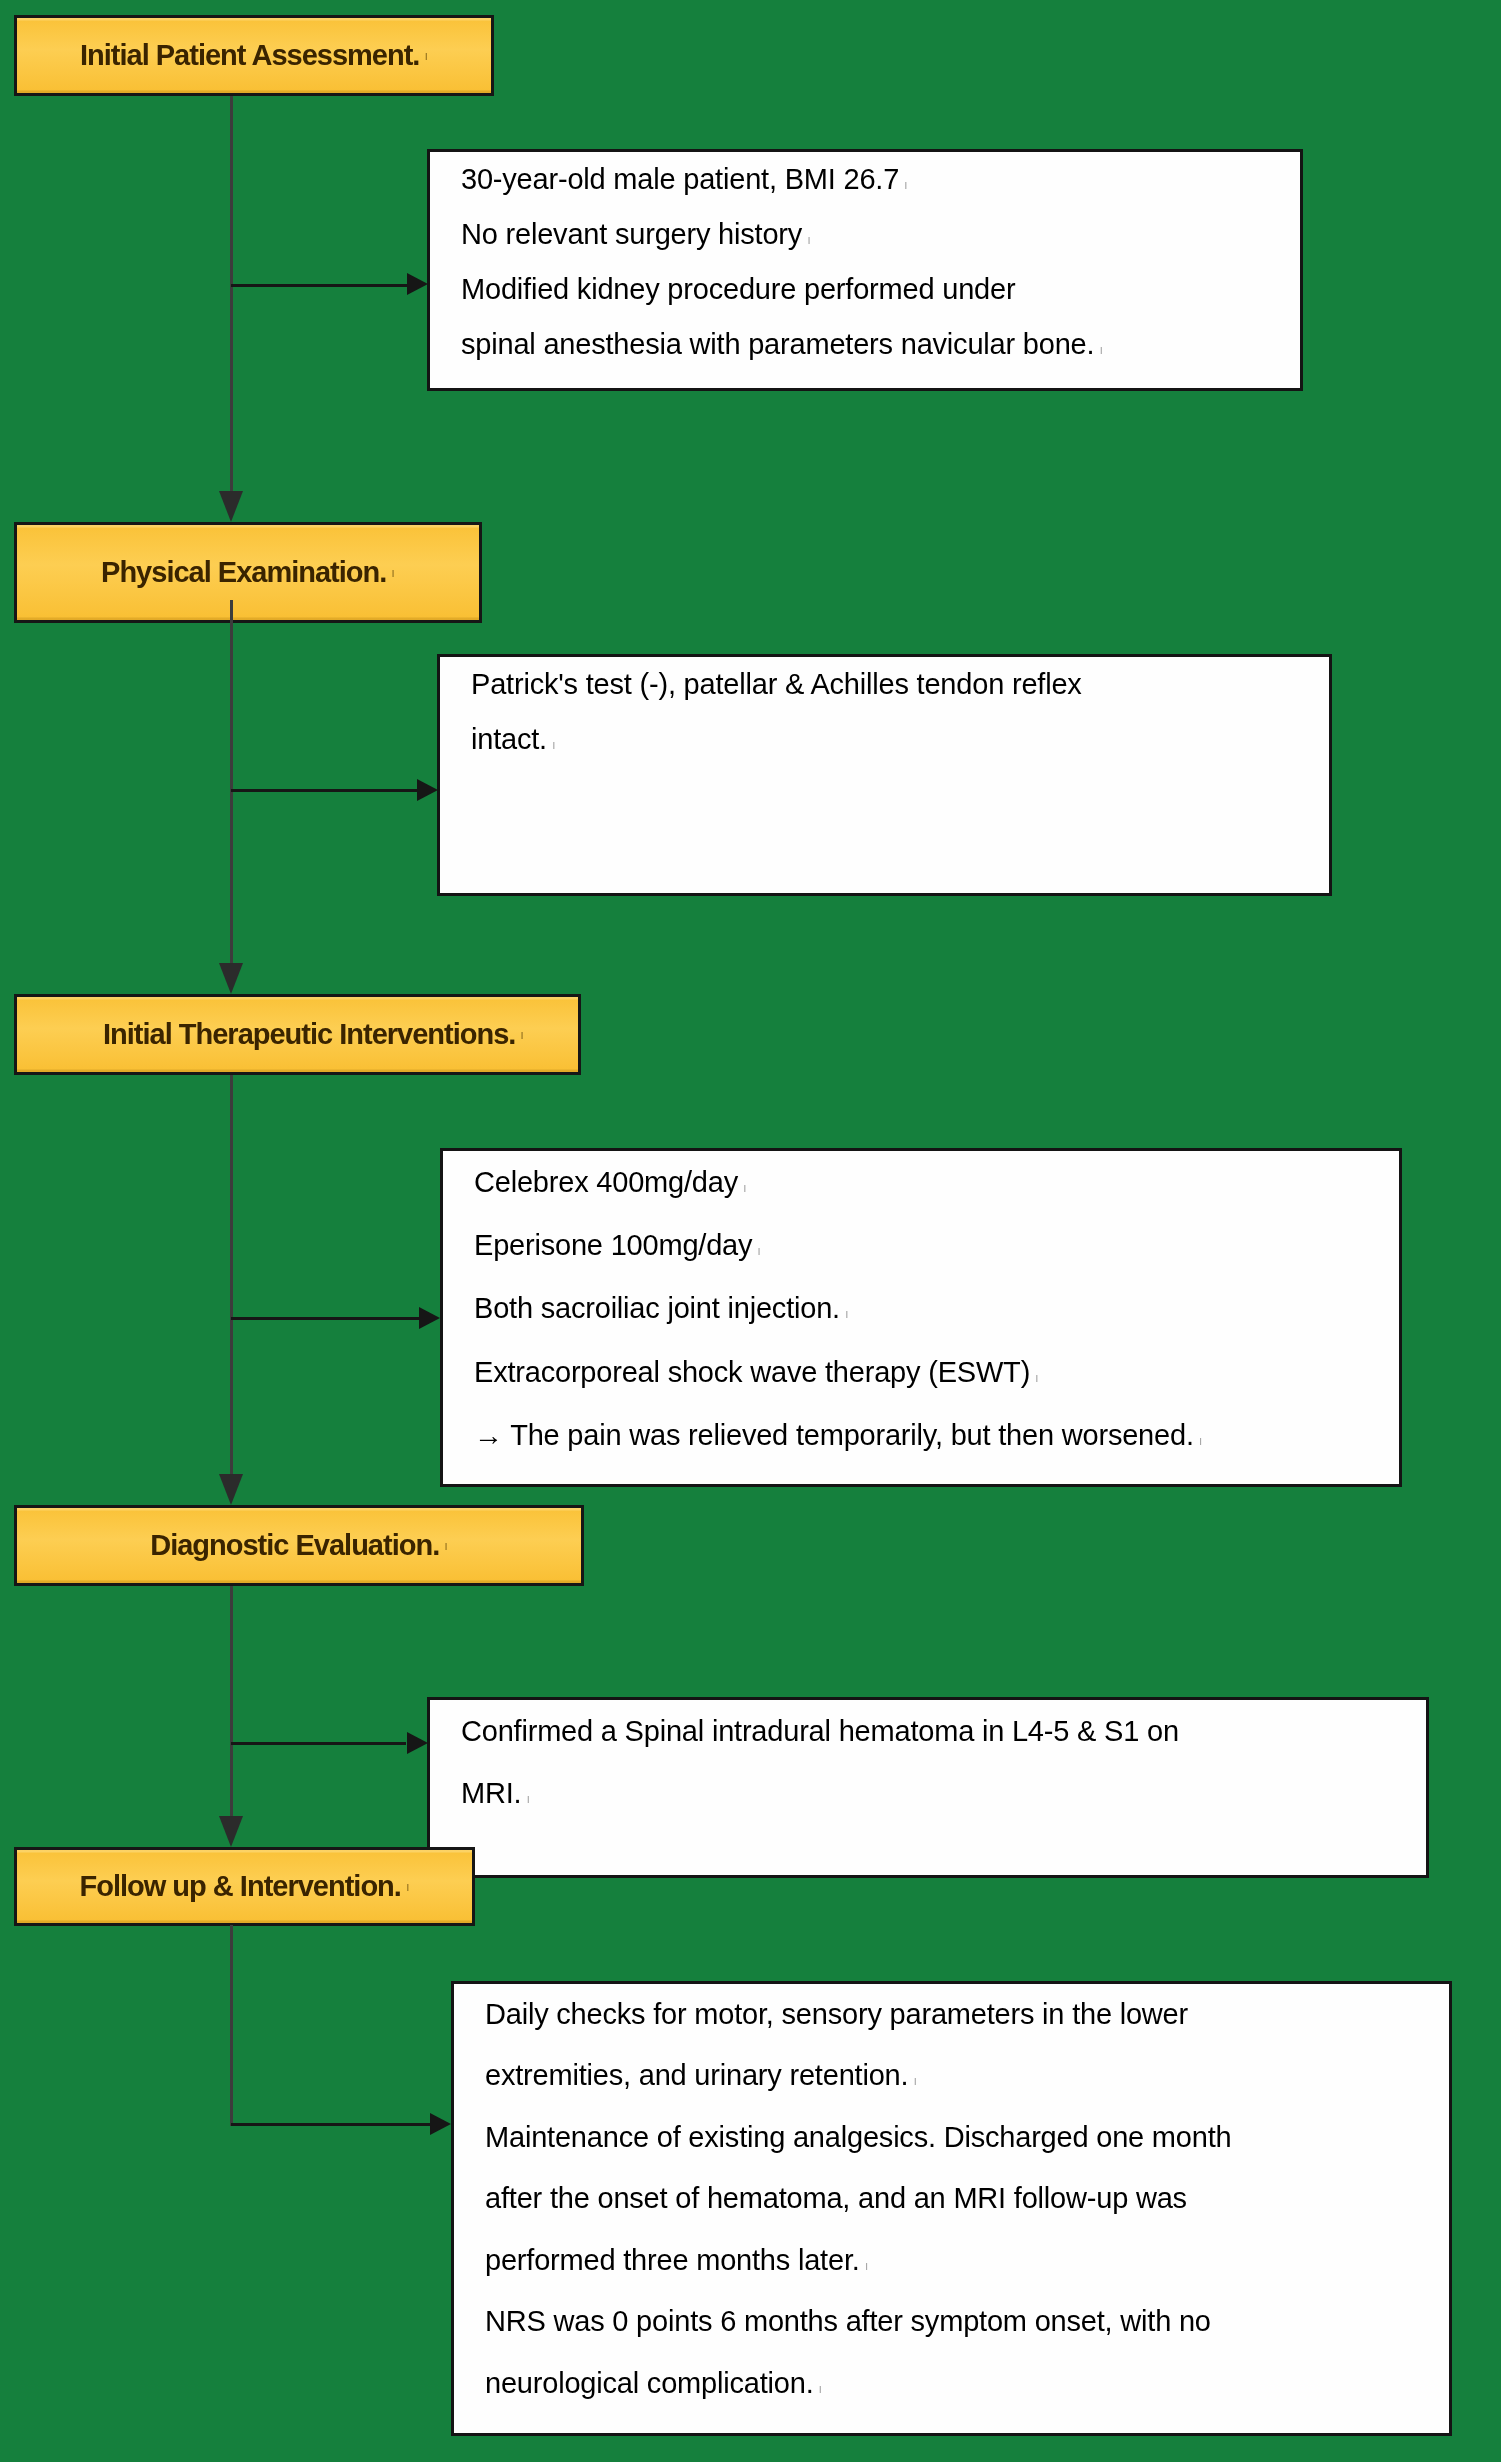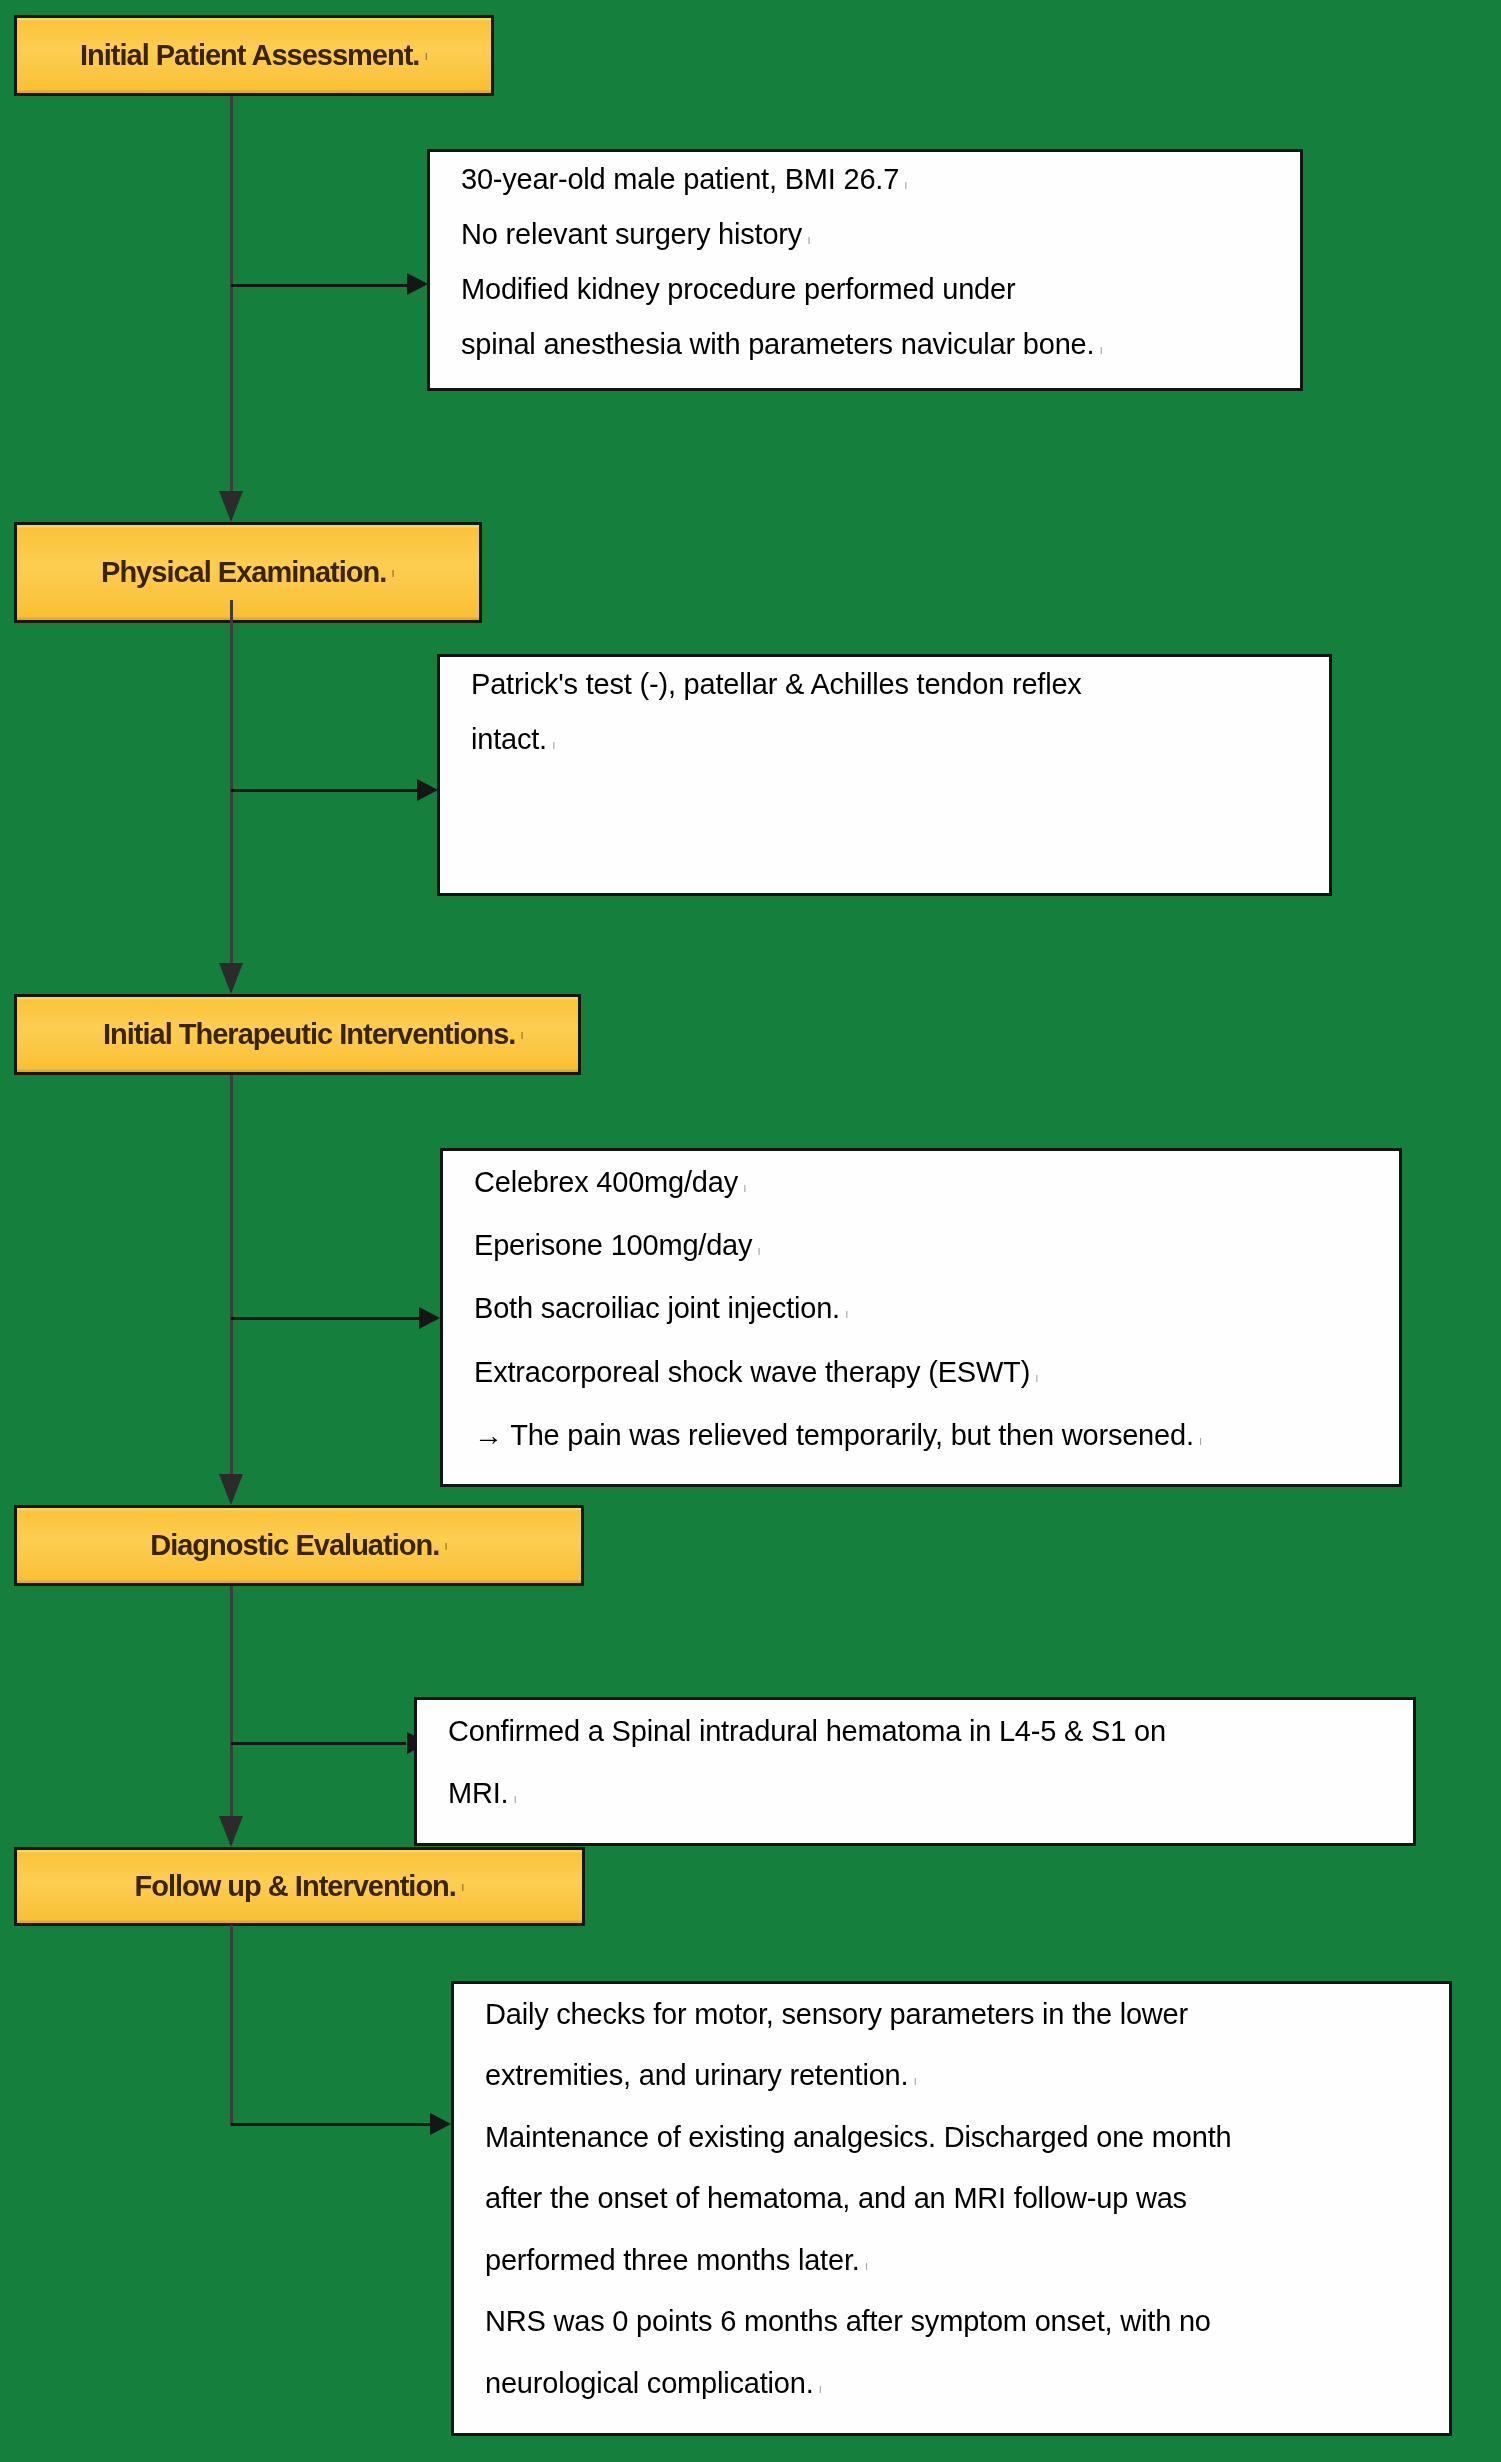--- a/index.html
+++ b/index.html
@@ -108,27 +108,27 @@
   </div>
   <div class="arrow-down" style="left:219px; top:1474px;"></div>
 
   <div class="stage" style="left:14px; top:1505px; width:570px; height:81px;">
     <span>Diagnostic Evaluation.</span>
       <span class="eop">ı</span>
   </div>
   <div class="vline" style="left:230px; top:1586px; height:230px;"></div>
   <div class="hline" style="left:231px; top:1742px; width:175px;"></div>
   <div class="arrow-right" style="left:407px; top:1732px;"></div>
-  <div class="detail d4" style="left:414px; top:1697px; width:1002px; height:149px;">
+  <div class="detail d4" style="left:427px; top:1697px; width:1002px; height:181px;">
     <div class="para"><span class="ptext">Confirmed a Spinal intradural hematoma in L4-5 &amp; S1 on
 MRI.</span><span class="eop">ı</span></div>
   </div>
   <div class="arrow-down" style="left:219px; top:1816px;"></div>
 
-  <div class="stage" style="left:14px; top:1847px; width:571px; height:79px;">
+  <div class="stage" style="left:14px; top:1847px; width:461px; height:79px;">
     <span>Follow up &amp; Intervention.</span>
       <span class="eop">ı</span>
   </div>
   <div class="vline" style="left:230px; top:1925px; height:201px;"></div>
   <div class="hline" style="left:231px; top:2123px; width:199px;"></div>
   <div class="arrow-right" style="left:430px; top:2113px;"></div>
   <div class="detail d5" style="left:451px; top:1981px; width:1001px; height:455px;">
     <div class="para"><span class="ptext">Daily checks for motor, sensory parameters in the lower
 extremities, and urinary retention.</span><span class="eop">ı</span></div>
     <div class="para"><span class="ptext">Maintenance of existing analgesics. Discharged one month

